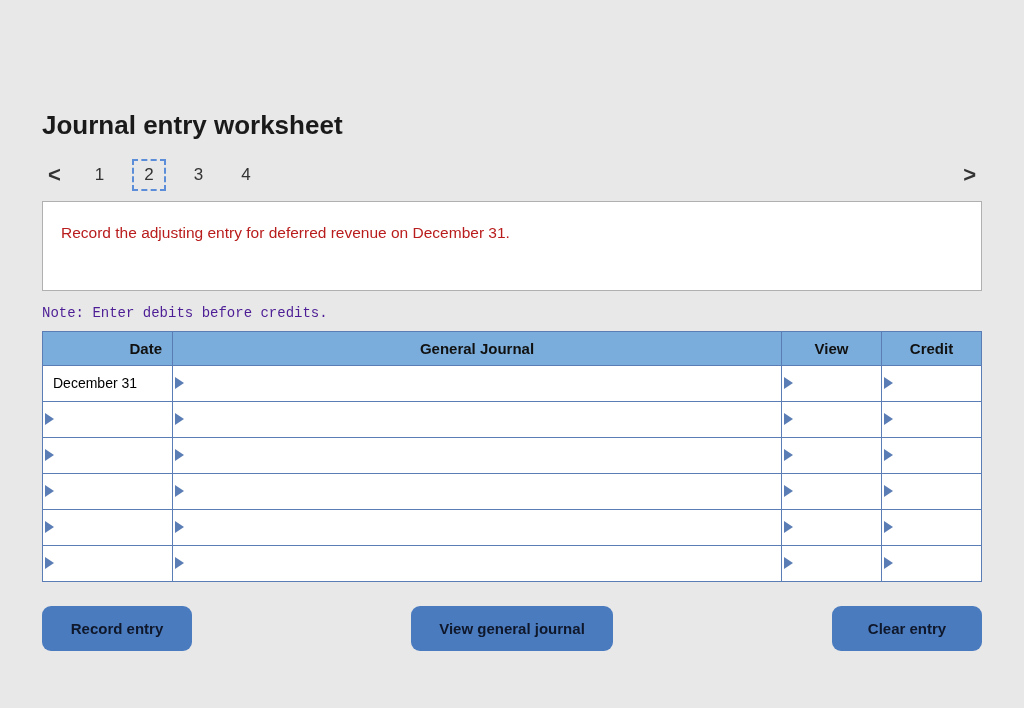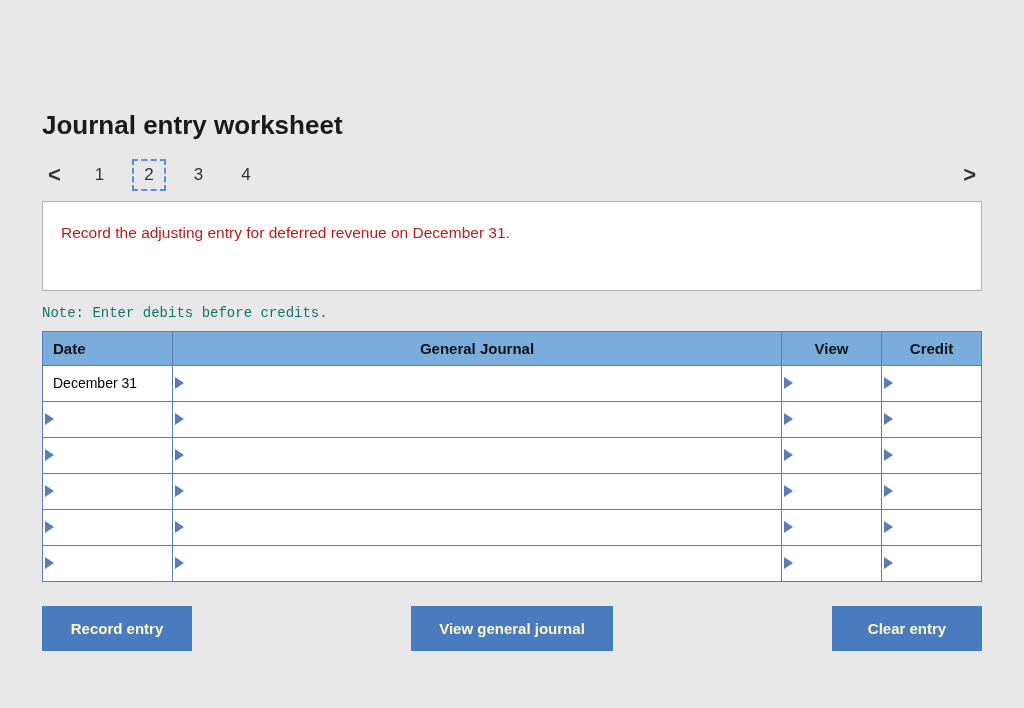--- a/index.html
+++ b/index.html
@@ -51,41 +51,41 @@
     .instruction-box {
       background: #fff;
       border: 1px solid #b0b0b0;
       padding: 22px 18px 30px 18px;
       margin-bottom: 14px;
       font-size: 15.5px;
       color: #b91c1c;
       min-height: 90px;
     }
     .note-text {
-      color: #0f766e;
+      color: #4c1d95;
       font-size: 14px;
       margin-bottom: 10px;
       font-family: 'Courier New', monospace;
     }
     .journal-table {
       width: 100%;
       border-collapse: collapse;
       margin-bottom: 24px;
       border: 1.5px solid #5b7db5;
     }
     .journal-table thead tr th {
       background: #7aaddb;
       border: 1.5px solid #5b7db5;
       padding: 8px 10px;
       font-size: 15px;
       font-weight: bold;
       color: #111;
       text-align: center;
     }
-    .journal-table thead tr th.col-date { width: 130px; text-align: left; }
+    .journal-table thead tr th.col-date { width: 130px; text-align: right; }
     .journal-table thead tr th.col-journal { text-align: center; }
     .journal-table thead tr th.col-debit { width: 100px; text-align: center; }
     .journal-table thead tr th.col-credit { width: 100px; text-align: center; }
     .journal-table tbody tr {
       background: #fff;
     }
     .journal-table tbody tr:nth-child(odd) {
       background: #fff;
     }
     .journal-table tbody tr td {
@@ -116,27 +116,27 @@
       padding: 0 2px;
     }
     .buttons-row {
       display: flex;
       justify-content: space-between;
       align-items: center;
       gap: 10px;
     }
     .btn {
       background: #4a7bbf;
-      color: #fef9c3;
+      color: #0f172a;
       border: none;
       padding: 14px 28px;
       font-size: 15px;
       font-weight: bold;
       cursor: pointer;
-      border-radius: 0;
+      border-radius: 9px;
       min-width: 150px;
     }
     .btn-record { }
     .btn-clear { }
     .btn-view { min-width: 200px; }
   </style>
 </head>
 <body>
 
 <div class="container">

